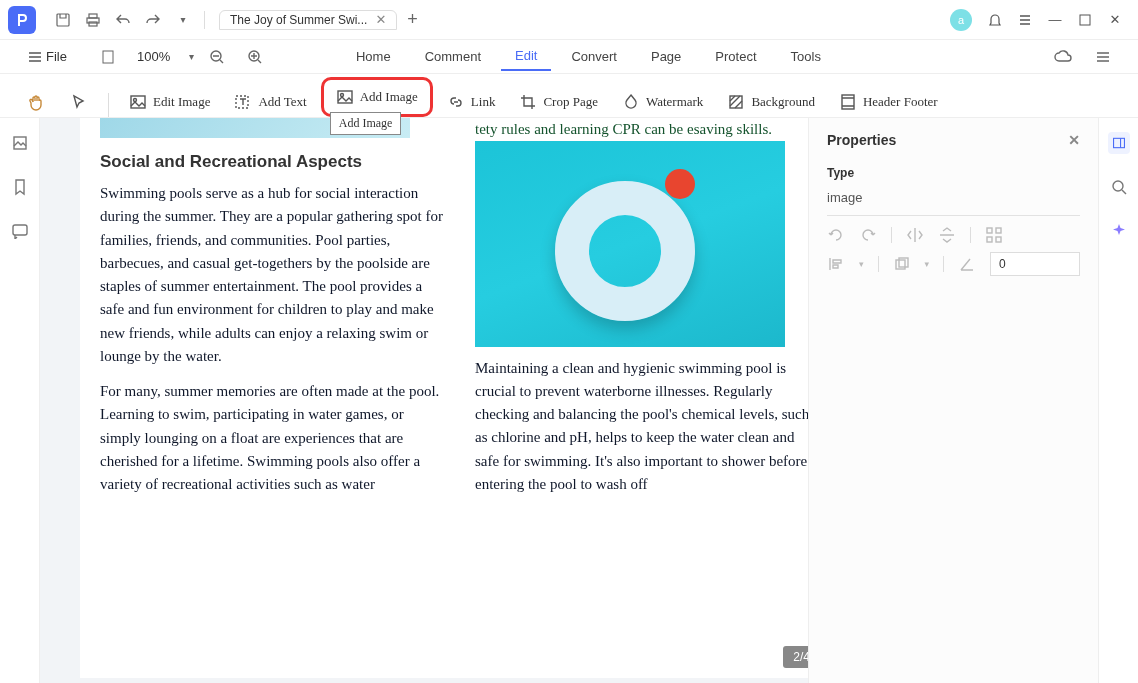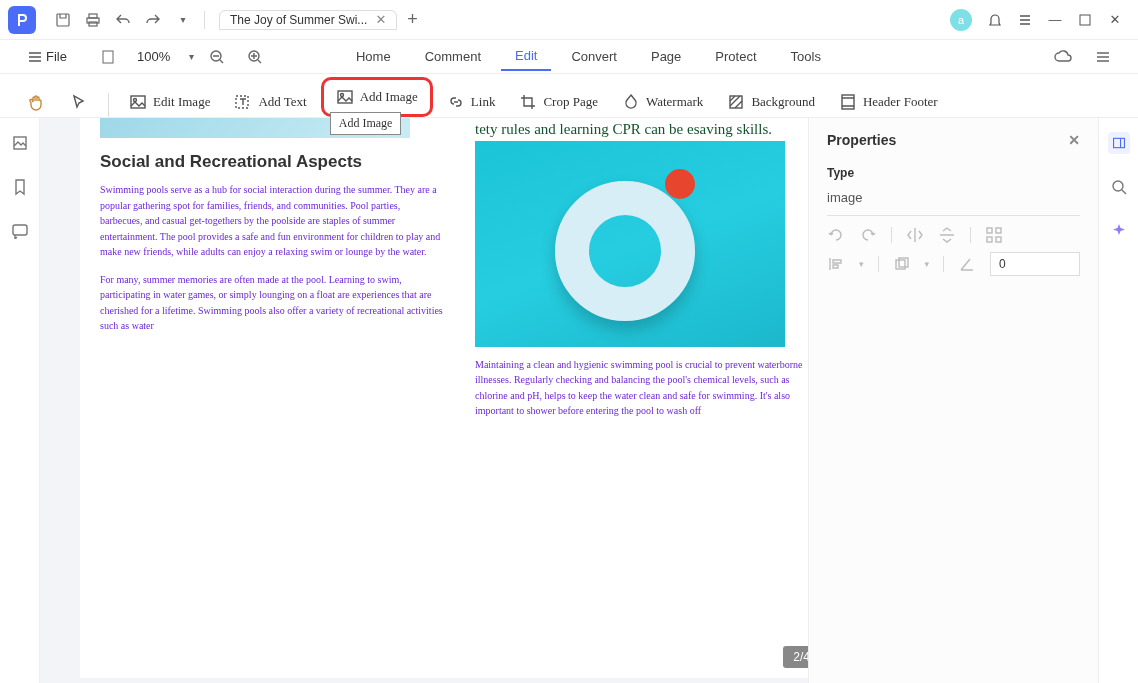--- a/index.html
+++ b/index.html
@@ -35,21 +35,21 @@
 
 .workspace { display: flex; height: calc(683px - 40px - 34px - 44px); }
 .left-rail { width: 40px; border-right: 1px solid #eee; display: flex; flex-direction: column; align-items: center; padding-top: 14px; gap: 22px; }
 .content-area { flex: 1; background: #f2f4f7; padding: 0 0 0 0; overflow: hidden; position: relative; }
 .page { background: #fff; margin: 0 10px 10px 40px; width: 760px; height: 560px; padding: 0 20px 20px 20px; position: relative; overflow: hidden; }
 .page-cols { display: flex; gap: 30px; }
 .col { flex: 1; font-family: Georgia, serif; }
 .top-img { width: 310px; height: 20px; background: linear-gradient(135deg,#9fd8e8,#c8ecf4); margin-bottom: 12px; }
 .partial-text { font-size: 15px; line-height: 1.5; color: #14532d; }
 h3 { font-size: 17px; font-weight: 600; margin: 14px 0 10px 0; font-family: "Segoe UI", sans-serif; }
-.body-text { font-size: 10px; line-height: 1.55; color: #6d28d9; margin-bottom: 12px; }
+.body-text { font-size: 15px; line-height: 1.55; color: #0f172a; margin-bottom: 12px; }
 .pool-img { width: 310px; height: 206px; background: linear-gradient(160deg,#1cc4d8 0%,#26cde0 50%,#1cb8cc 100%); position: relative; margin-bottom: 10px; overflow: hidden; }
 .ring { position: absolute; width: 140px; height: 140px; border: 34px solid #d8eef7; border-radius: 50%; left: 80px; top: 40px; box-shadow: 0 8px 16px rgba(0,0,0,0.2); }
 .ball { position: absolute; width: 30px; height: 30px; background: #e8452f; border-radius: 50%; left: 190px; top: 28px; }
 .page-num { position: absolute; right: 20px; bottom: 10px; background: #888; color: #fff; padding: 4px 10px; font-size: 12px; border-radius: 3px; }
 
 .prop-panel { width: 290px; border-left: 1px solid #eee; background: #fcfcfc; padding: 14px 18px; }
 .prop-header { display: flex; justify-content: space-between; align-items: center; font-weight: 600; font-size: 14px; margin-bottom: 18px; }
 .prop-section-title { font-weight: 600; font-size: 12px; margin: 14px 0 10px 0; }
 .prop-value { font-size: 13px; color: #555; margin-bottom: 2px; }
 .prop-divider { height: 1px; background: #e2e2e2; margin: 10px 0; }

